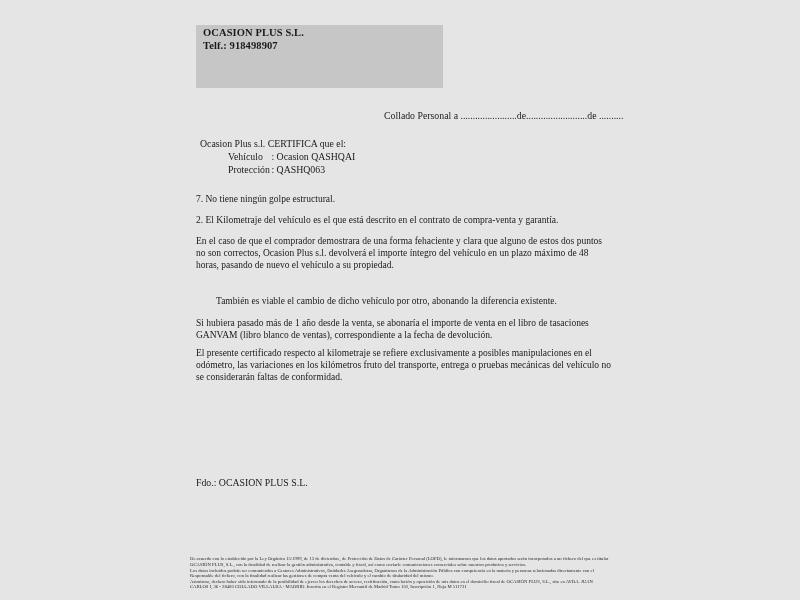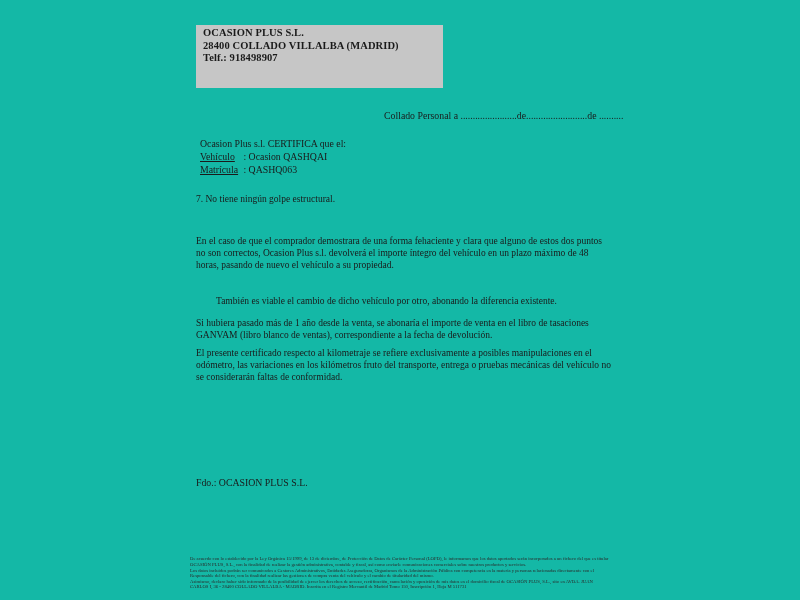--- a/index.html
+++ b/index.html
@@ -4,21 +4,21 @@
 <style>
   html, body {
     margin: 0;
     padding: 0;
     background: #ffffff;
   }
   .page {
     position: relative;
     width: 800px;
     height: 600px;
-    background: #14b8a6;
+    background: #e5e5e5;
     font-family: "Liberation Serif", "DejaVu Serif", serif;
     color: #1a1a1a;
     overflow: hidden;
   }
   .letterhead {
     position: absolute;
     left: 196px;
     top: 25px;
     width: 247px;
     height: 63px;
@@ -40,21 +40,21 @@
   .certify {
     position: absolute;
     left: 200px;
     top: 137px;
     font-size: 9.8px;
     line-height: 13px;
   }
   .kv-label {
     display: inline-block;
     width: 41px;
-    text-decoration: underline;
+    margin-left: 28px;
   }
   .body-text {
     position: absolute;
     left: 196px;
     width: 416px;
     font-size: 9.5px;
     line-height: 12.2px;
     text-align: left;
   }
   .point1 { top: 193px; }
@@ -81,39 +81,39 @@
     color: #2a2a2a;
   }
 </style>
 </head>
 <body>
 
 <div class="page">
 
   <div class="letterhead" style="background: rgb(198, 198, 198);">
     <div>OCASION PLUS S.L.</div>
-    <div>28400 COLLADO VILLALBA (MADRID)</div>
     <div>Telf.: 918498907</div>
   </div>
 
   <div class="dateline">Collado Personal a .......................de.........................de ..........</div>
 
   <div class="certify">
     <div>Ocasion Plus s.l. CERTIFICA que el:</div>
     <div>
       <span class="kv-label">Vehículo</span>
       <span>: Ocasion QASHQAI</span>
     </div>
     <div>
-      <span class="kv-label">Matrícula</span>
+      <span class="kv-label">Protección</span>
       <span>: QASHQ063</span>
     </div>
   </div>
 
   <div class="body-text point1">7. No tiene ningún golpe estructural.</div>
+  <div class="body-text point2">2. El Kilometraje del vehículo es el que está descrito en el contrato de compra-venta y garantía.</div>
 
   <div class="body-text para1">En el caso de que el comprador demostrara de una forma fehaciente y clara que alguno de estos dos puntos no son correctos, Ocasion Plus s.l. devolverá el importe íntegro del vehículo en un plazo máximo de 48 horas, pasando de nuevo el vehículo a su propiedad.</div>
   <div class="body-text para2">También es viable el cambio de dicho vehículo por otro, abonando la diferencia existente.</div>
   <div class="body-text para3">Si hubiera pasado más de 1 año desde la venta, se abonaría el importe de venta en el libro de tasaciones GANVAM (libro blanco de ventas), correspondiente a la fecha de devolución.</div>
   <div class="body-text para4">El presente certificado respecto al kilometraje se refiere exclusivamente a posibles manipulaciones en el odómetro, las variaciones en los kilómetros fruto del transporte, entrega o pruebas mecánicas del vehículo no se considerarán faltas de conformidad.</div>
 
   <div class="signature">Fdo.: OCASION PLUS S.L.</div>
 
   <div class="legal-footer">
     <div>De acuerdo con lo establecido por la Ley Orgánica 15/1999, de 13 de diciembre, de Protección de Datos de Carácter Personal (LOPD), le informamos que los datos aportados serán incorporados a un fichero del que es titular</div>

